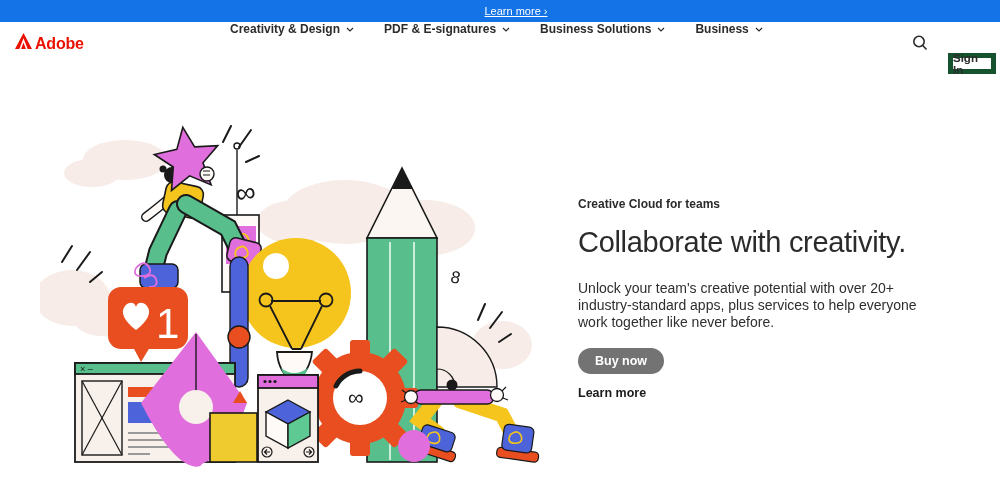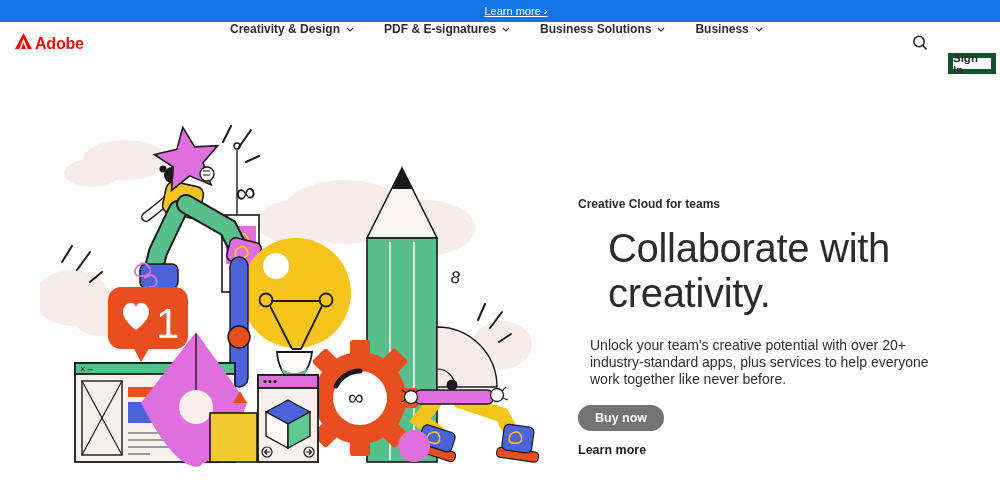--- a/index.html
+++ b/index.html
@@ -23,22 +23,22 @@
     font-weight:bold; color:#2C2C2C; cursor:pointer; white-space:nowrap; }
   .chev { width:8px; height:5px; display:inline-block; }
   .search-btn { position:absolute; left:910px; top:11px; width:20px; height:20px; cursor:pointer; }
   .signin { position:absolute; left:948px; top:31px; width:48px; height:21px;
     border:5px solid #14532d; display:flex; align-items:center; justify-content:center;
     font-size:11.5px; font-weight:bold; color:#2C2C2C; cursor:pointer; background:#fff; }
 
   
   .hero-copy { position:absolute; left:578px; top:197px; width:345px; }
   .eyebrow { font-size:12px; font-weight:bold; color:#2B2B2B; }
-  .title { margin-top:15px; font-size:40px; font-weight:normal; color:#2B2B2B; letter-spacing:-0.3px;margin-left:30px; }
-  .body-text { margin-top:21px; font-size:14px; line-height:17px; color:#2E2E2E; width:340px;margin-left:12px; }
+  .title { margin-top:15px; font-size:29px; font-weight:normal; color:#2B2B2B; letter-spacing:-0.3px; }
+  .body-text { margin-top:21px; font-size:14px; line-height:17px; color:#2E2E2E; width:340px; }
   .buy-btn { margin-top:17px; display:inline-block; background:#737373; color:#fff;
     font-size:12.5px; font-weight:bold; padding:6px 17px; border-radius:14px;
     border:none; cursor:pointer; }
   .learn-more { margin-top:12px; font-size:12.5px; font-weight:bold; color:#1B1B1B; cursor:pointer; width:max-content; }
 
   
   .illus { position:absolute; left:40px; top:100px; width:520px; height:380px; }
 </style>
 </head>
 <body>

